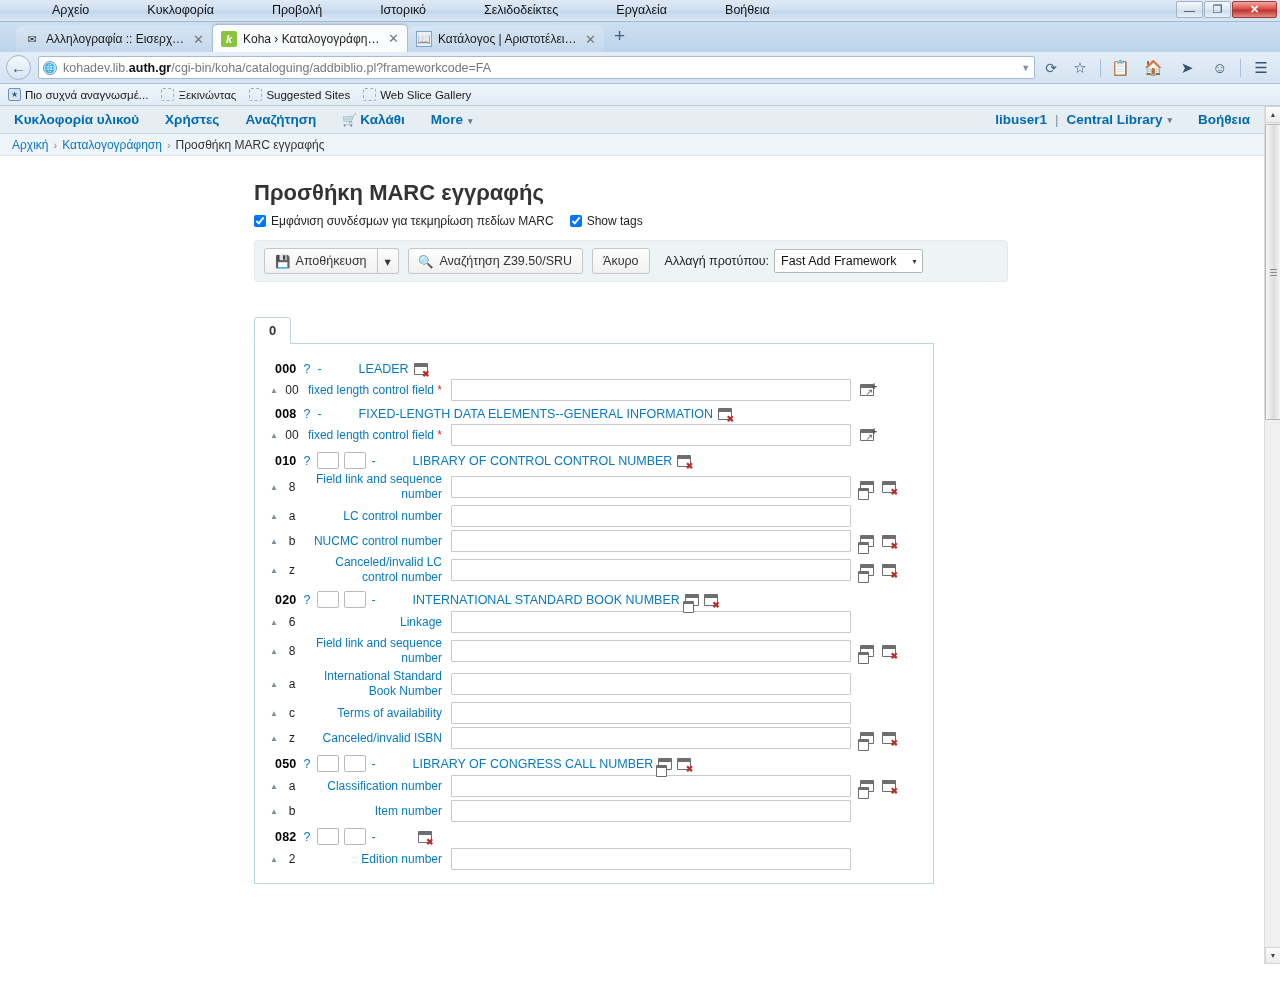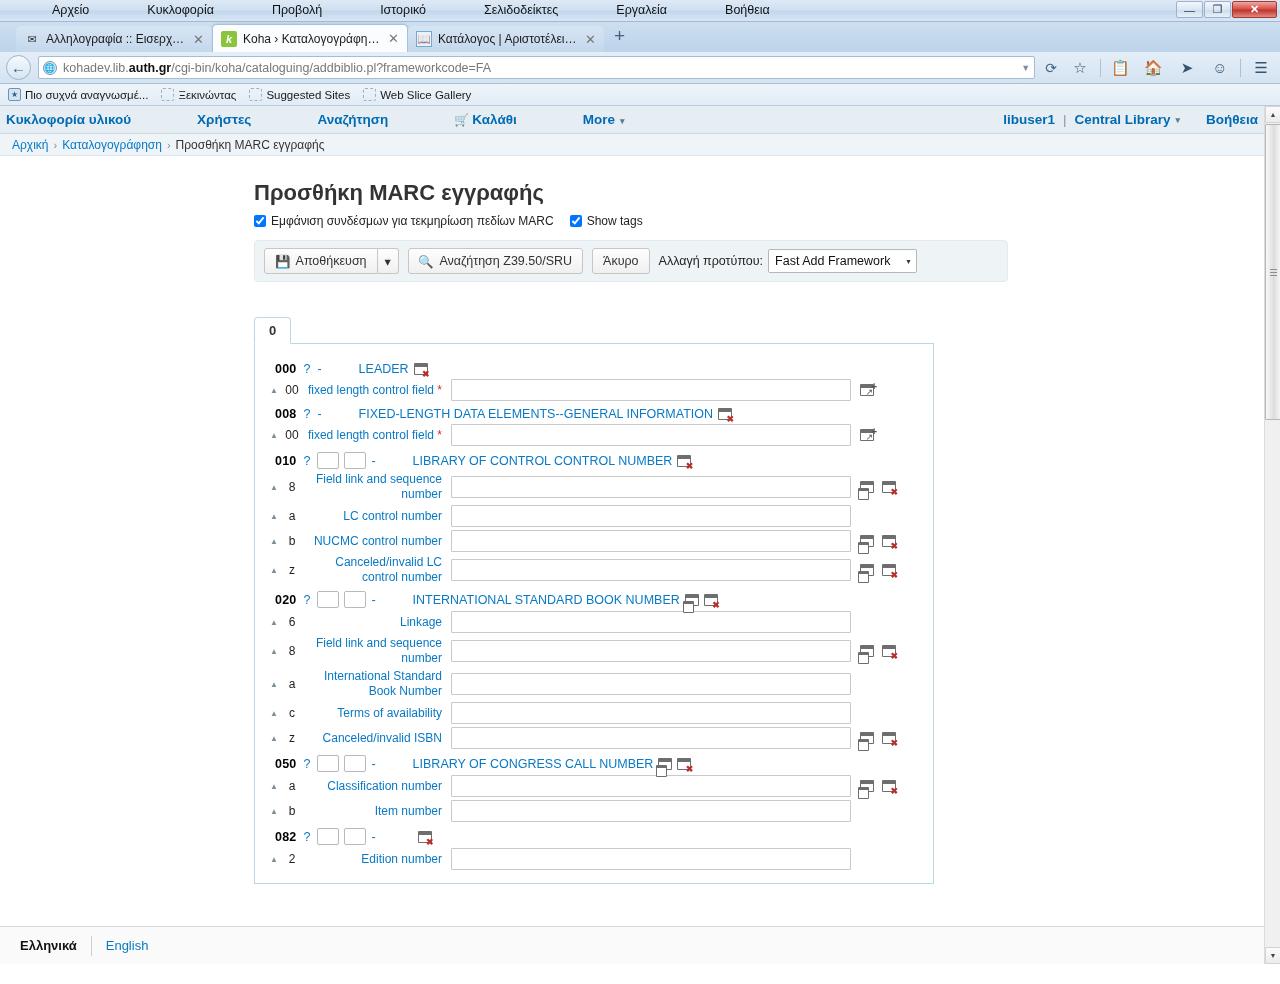--- a/index.html
+++ b/index.html
@@ -100,22 +100,22 @@
   .bm-ico.solid{ border:1px solid #6f93b5;background:#d4e4f3;color:#33618c;
                  font-size:8px;display:flex;align-items:center;justify-content:center;
                  border-style:solid;}
 
   
   .page{ position:relative; width:1280px; height:858px; background:#fff; overflow:hidden;}
   .viewport{ position:absolute; left:0; top:0; width:1264px; height:858px; overflow:hidden;}
 
   .koha-nav{
     height:28px; background:#e6eef4; border-bottom:1px solid #cbd9e2;
-    display:flex; align-items:center; padding:0 6px;
-    font-size:13.5px; font-weight:bold; color:#0073b7;gap:40px;
+    display:flex; align-items:center; padding:0 14px;
+    font-size:13.5px; font-weight:bold; color:#0073b7;
   }
   .koha-nav a{ color:#006BB3; text-decoration:none; margin-right:26px; white-space:nowrap;}
   .koha-nav .right{ margin-left:auto; display:flex; align-items:center; gap:0; }
   .koha-nav .right a{ margin-right:0; }
   .sep{ color:#7d97a8; margin:0 8px; font-weight:normal; }
   .caret{ font-size:9px; color:#5f7d91; margin-left:5px;}
   .cart-ico{ font-size:12px; margin-right:3px; }
 
   .breadcrumb{
     height:22px; background:#eef4f8; border-bottom:1px solid #dde7ee;
@@ -145,21 +145,21 @@
     background:linear-gradient(#fefefe,#f0f0f0);
     border:1px solid #c6c6c6; border-radius:3px;
     height:26px; padding:0 10px; font-size:12.5px; color:#333;
     display:flex;align-items:center;gap:5px; white-space:nowrap;
   }
   .btn-group{ display:flex; }
   .btn-group .btn:first-child{ border-top-right-radius:0;border-bottom-right-radius:0;}
   .btn-group .btn.split{ border-top-left-radius:0;border-bottom-left-radius:0;
                          border-left:none; padding:0 7px;}
   .gap{ width:9px; }
-  .lbl-change{ font-size:12.5px; color:#222; margin-left:9px; margin-right:5px; white-space:nowrap;}
+  .lbl-change{ font-size:12.5px; color:#222; margin-left:15px; margin-right:5px; white-space:nowrap;}
   .fw-select{
     height:24px; background:#fff; border:1px solid #b7b7b7; border-radius:2px;
     font-size:12.5px; color:#111; padding:0 6px;
     display:flex; align-items:center; gap:16px;
   }
   .fw-select .cr{ font-size:8px; color:#333; }
 
   
   .tabnav{ display:flex; margin-left:0; }
   .tabnav .t{
@@ -570,25 +570,20 @@
         <span class="subcode">2</span>
         <span class="sublabel">Edition number</span>
         <input class="subinput" type="text" style="">
         <span class="subicons"></span>
       </div>
 
     </div>
    </div>
   </div>
 
-  <div class="langbar">
-    <span class="cur">Ελληνικά</span>
-    <span class="divider"></span>
-    <a href="#">English</a>
-  </div>
 
  </div>
 
  <div class="scroll">
    <div class="sc-btn">▲</div>
    <div class="sc-thumb">
      <span class="grip">
           <i></i>
           <i></i>
           <i></i>

